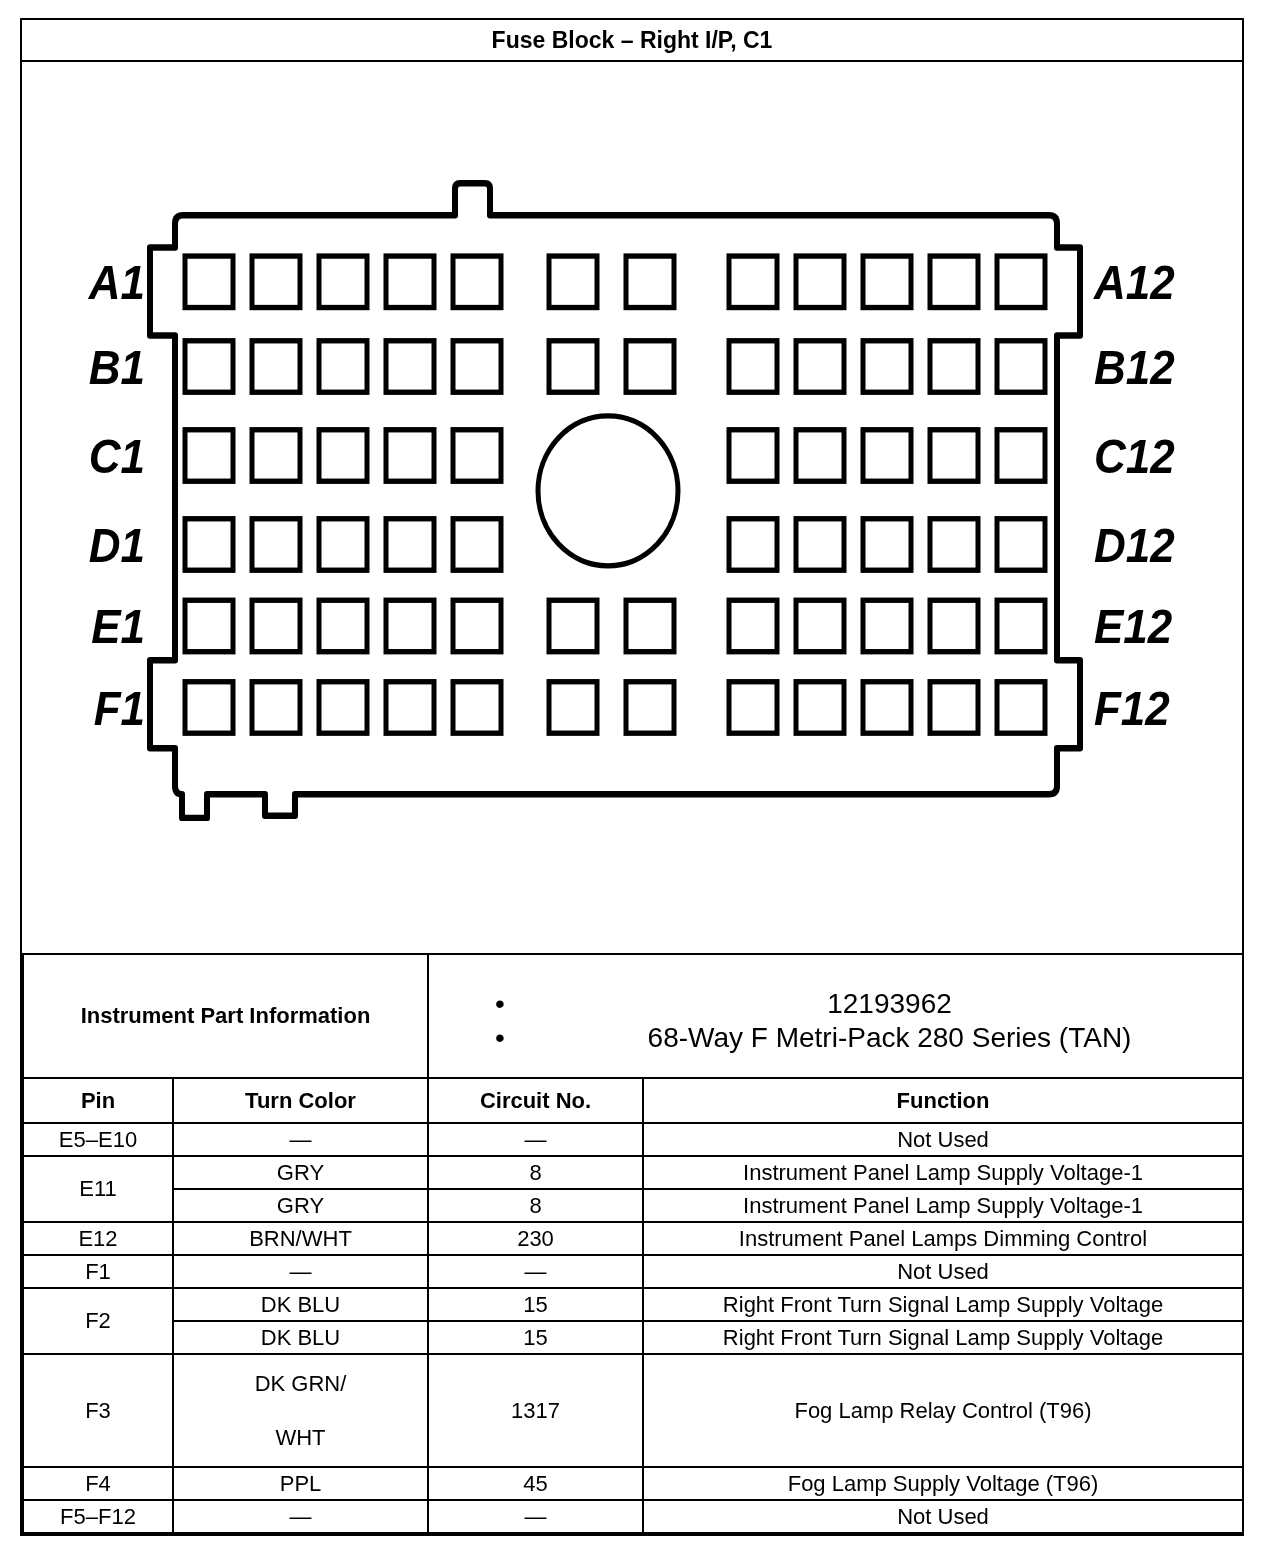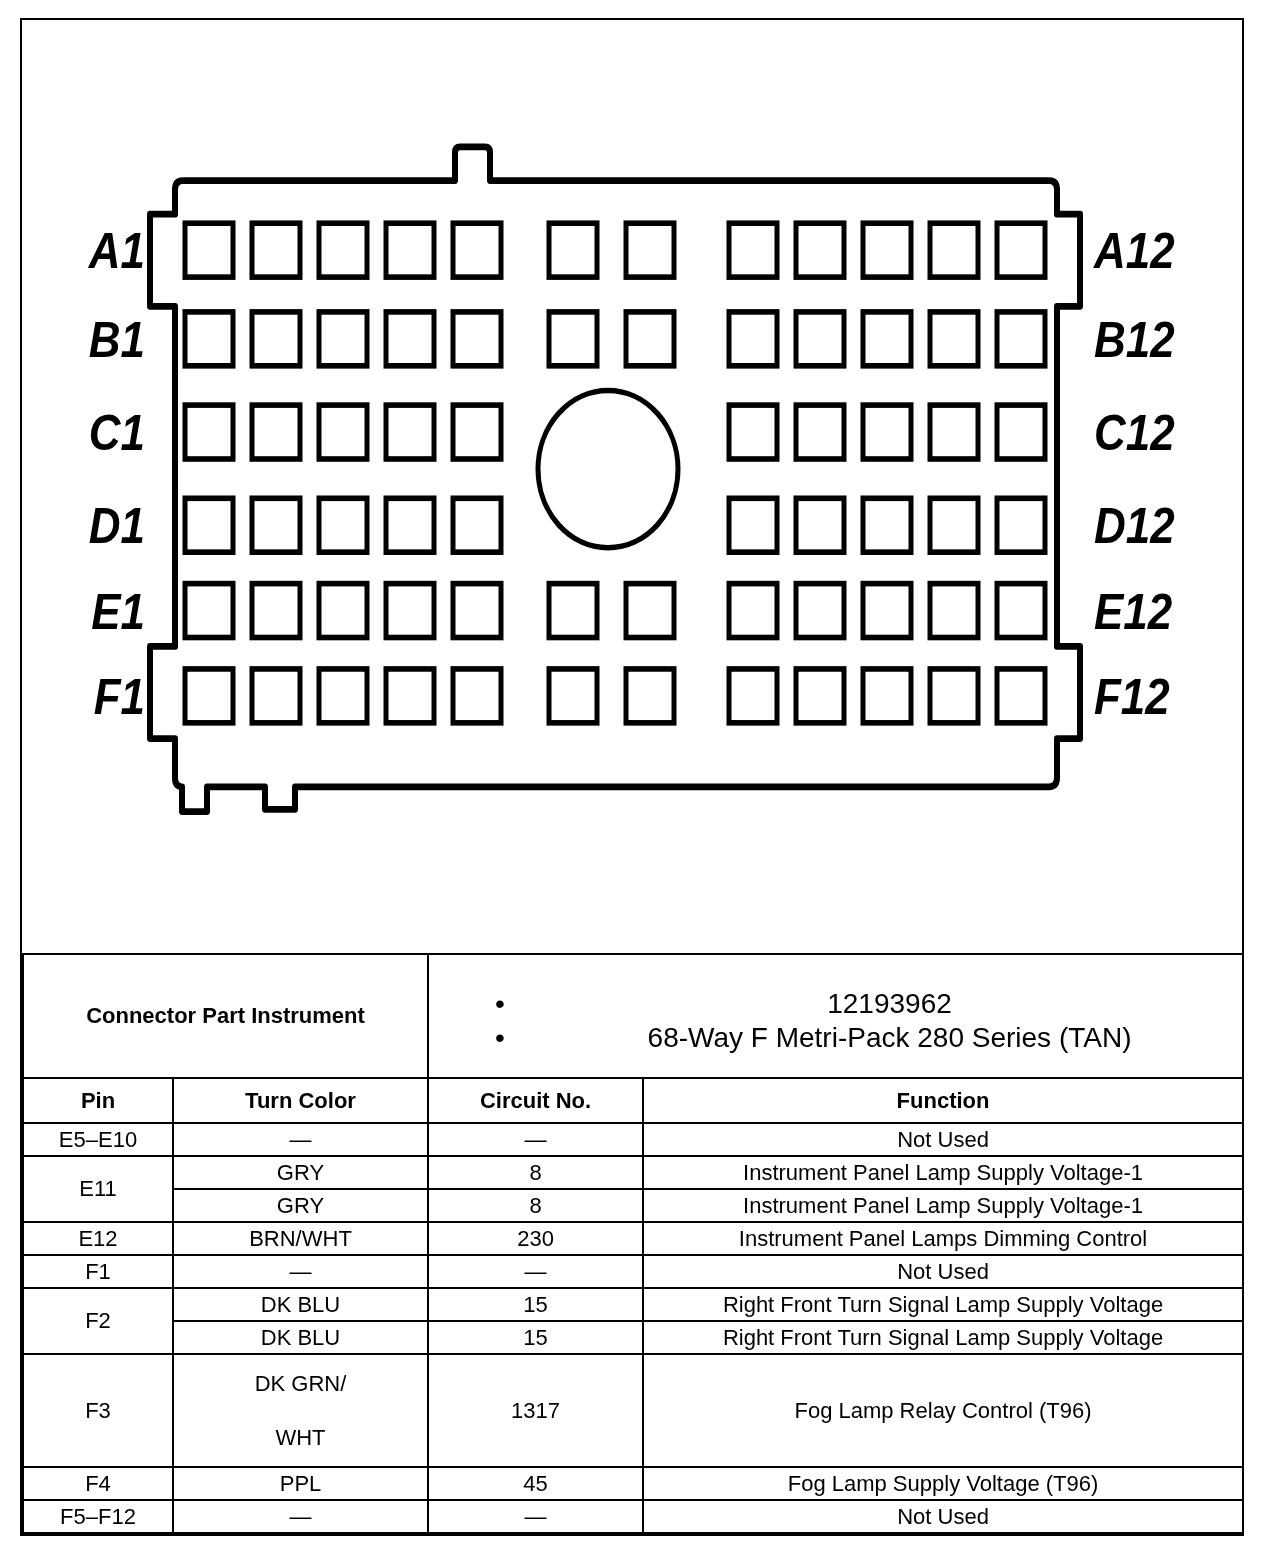--- a/index.html
+++ b/index.html
@@ -53,20 +53,21 @@
   tr.std { height: 30px; }
   tr.tall { height: 113px; }
   td.c-wire { white-space: pre-line; line-height: 27px; }
   td.c-func { text-align: left; padding-left: 8px; }
 </style>
 </head>
 <body>
 
 <div class="page">
 
+  <div class="title-bar">Fuse Block – Right I/P, C1</div>
 
   <div class="diagram-area">
     <svg id="connector-svg" viewBox="0 0 1220 831" preserveAspectRatio="none">
       <path class="outline" d="M 161 143 L 433 143 L 433 118 Q 433 113 438 113 L 463 113 Q 468 113 468 118 L 468 143
            L 1027 143 Q 1035 143 1035 151 L 1035 173 L 1058 173 L 1058 255 L 1035 255
            L 1035 558 L 1058 558 L 1058 640 L 1035 640 L 1035 675 Q 1035 683 1027 683
            L 273 683 L 273 703 L 243 703 L 243 683 L 185 683 L 185 705 L 160 705 L 160 683
            Q 153 683 153 675 L 153 640 L 128 640 L 128 558 L 153 558 L 153 255 L 128 255
            L 128 173 L 153 173 L 153 151 Q 153 143 161 143 Z"></path>
       <circle class="hole" cx="586" cy="400" r="70"></circle>
@@ -156,21 +157,21 @@
 
   <table class="pinout">
     <colgroup>
       <col style="width:150px">
         <col style="width:255px">
         <col style="width:215px">
         <col style="width:600px">
     </colgroup>
     <tbody>
       <tr class="info-row">
-        <td class="info-label" colspan="2">Connector Part Instrument</td>
+        <td class="info-label" colspan="2">Instrument Part Information</td>
         <td class="info-list" colspan="2">
           <ul class="bullets">
             <li>12193962</li>
             <li>68-Way F Metri-Pack 280 Series (TAN)</li>
           </ul>
         </td>
       </tr>
       <tr class="hdr-row">
         <th>Pin</th>
         <th>Turn Color</th>

